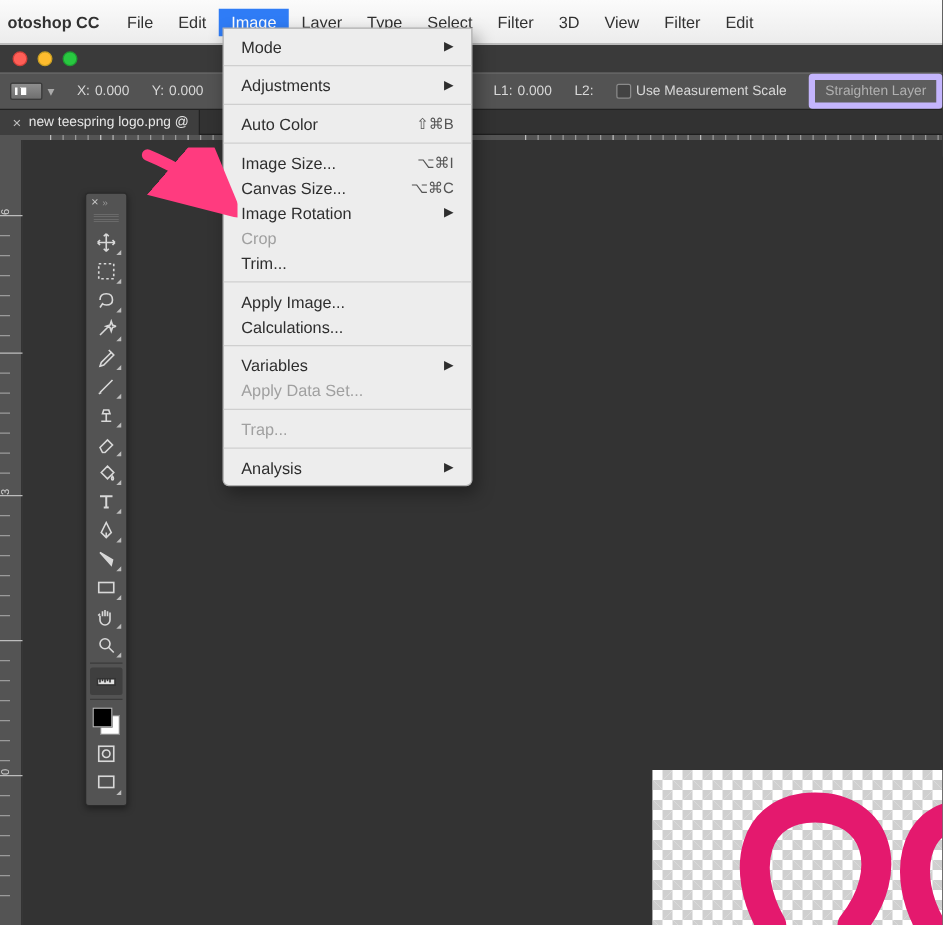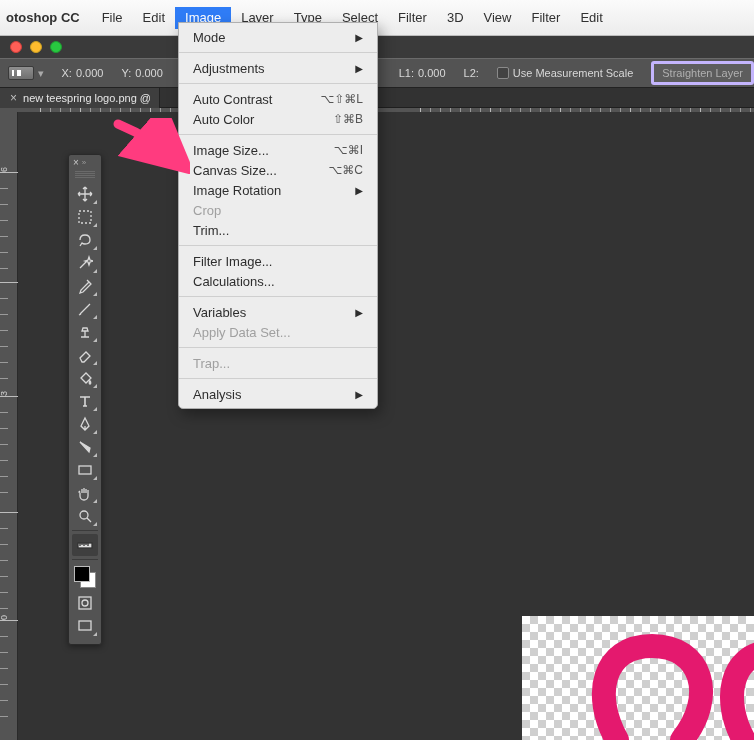--- a/index.html
+++ b/index.html
@@ -17,21 +17,21 @@
 .traffic.red { background: #ff5f57; border: 1px solid #d1403a; }
 .traffic.yellow { background: #febc2e; border: 1px solid #caa023; }
 .traffic.green { background: #28c840; border: 1px solid #1f9b32; }
 
 
 .option-bar { height: 30px; background: #535353; display: flex; align-items: center; font-size: 11px; color: #d8d8d8; padding-left: 8px; gap: 18px; border-top: 1px solid #6a6a6a; border-bottom: 1px solid #222; }
 .option-bar .obox { display:flex; align-items:center; gap:4px; }
 .option-bar .ruler-ic { width:26px; height:14px; background: linear-gradient(#8f8f8f,#6f6f6f); border:1px solid #3a3a3a; border-radius:2px; position:relative;}
 .option-bar .ruler-ic::after{content:""; position:absolute; left:3px; top:3px; right:16px; bottom:3px; border-left:2px solid #fff; box-shadow: 4px 0 0 #fff;}
 .option-bar .chk { width:12px; height:12px; border:1px solid #8a8a8a; border-radius:2px; background:#434343; }
-.option-bar .btn { background:#5d5d5d; border:3px solid #c4b5fd; border-radius:3px; padding:3px 8px; color:#b0b0b0; font-size:11px; }
+.option-bar .btn { background:#5d5d5d; border:5px solid #c4b5fd; border-radius:3px; padding:3px 8px; color:#b0b0b0; font-size:11px; }
 
 
 .tab-bar { height: 20px; background: #323232; display: flex; align-items: center; font-size: 11px; color: #e6e6e6; border-bottom: 1px solid #1f1f1f; }
 .tab-close { color:#bfbfbf; padding: 0 6px 0 10px; font-size:12px; }
 .tab { display:flex; align-items:center; height:20px; background:#3e3e3e; border-right:1px solid #222; padding-right:8px; }
 
 
 .ruler-h { height: 18px; background: #545454; position: relative; font-size:9px; color:#cfcfcf; border-bottom:1px solid #2a2a2a;}
 .ruler-h .tick { position:absolute; top:0; width:1px; height:8px; background:#9a9a9a;}
 .ruler-h .tick.big { height:18px; background:#bdbdbd;}
@@ -387,24 +387,20 @@
       <span>Mode</span>
       <span class="arrow">▶</span>
     </div>
     <div class="sep"></div>
     <div class="row">
       <span>Adjustments</span>
       <span class="arrow">▶</span>
     </div>
     <div class="sep"></div>
     <div class="row">
-      <span>Auto Contrast</span>
-      <span class="klabel">⌥⇧⌘L</span>
-    </div>
-    <div class="row">
       <span>Auto Color</span>
       <span class="klabel">⇧⌘B</span>
     </div>
     <div class="sep"></div>
     <div class="row">
       <span>Image Size...</span>
       <span class="klabel">⌥⌘I</span>
     </div>
     <div class="row">
       <span>Canvas Size...</span>
@@ -415,21 +411,21 @@
       <span class="arrow">▶</span>
     </div>
     <div class="row disabled">
       <span>Crop</span>
     </div>
     <div class="row">
       <span>Trim...</span>
     </div>
     <div class="sep"></div>
     <div class="row">
-      <span>Filter Image...</span>
+      <span>Apply Image...</span>
     </div>
     <div class="row">
       <span>Calculations...</span>
     </div>
     <div class="sep"></div>
     <div class="row">
       <span>Variables</span>
       <span class="arrow">▶</span>
     </div>
     <div class="row disabled">

